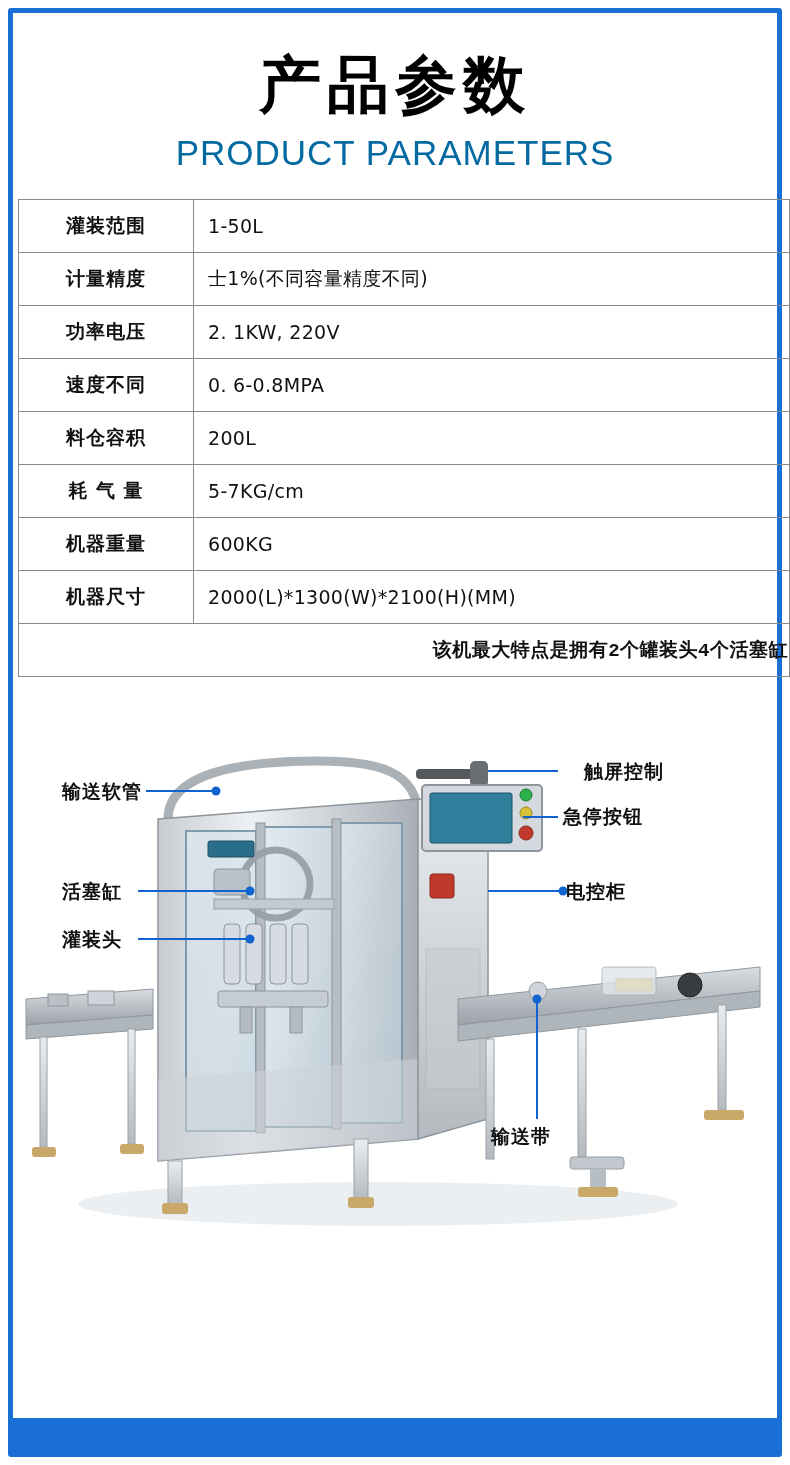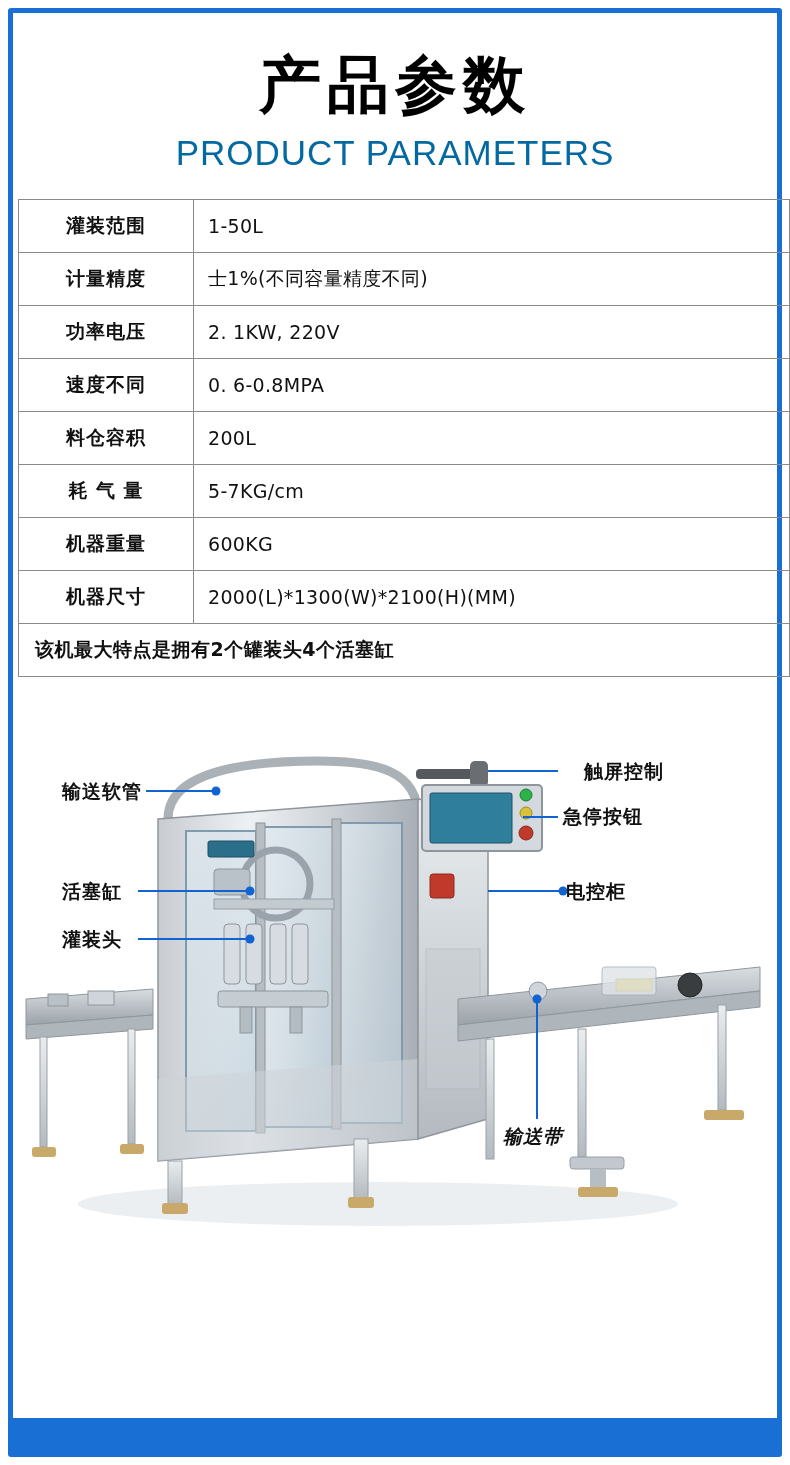--- a/index.html
+++ b/index.html
@@ -77,23 +77,24 @@
     font-weight: bold;
     letter-spacing: 1px;
   }
   .spec-table td.value {
     padding-left: 14px;
     text-align: left;
     letter-spacing: 0.3px;
   }
   .spec-table td.full {
     padding-left: 16px;
-    text-align: left;
+    text-align: right;
     font-weight: bold;
     letter-spacing: 0.5px;
+    font-family: Liberation Mono, monospace;
   }
   .spec-table td.full.normal {
     font-weight: bold;
   }
 
   
   .photo {
     position: relative;
     margin: 22px auto 0 auto;
     width: 754px;
@@ -112,21 +113,21 @@
     font-family: "DejaVu Sans", "Liberation Sans", sans-serif;
     white-space: nowrap;
     letter-spacing: 1px;
   }
   .c-hose   { left: 44px;  top: 80px; }
   .c-piston { left: 44px;  top: 180px; }
   .c-fill   { left: 44px;  top: 228px; }
   .c-touch  { left: 566px; top: 60px; }
   .c-stop   { left: 545px; top: 105px; }
   .c-cab    { left: 548px; top: 180px; }
-  .c-belt   { left: 485px; top: 425px; font-style: italic; }
+  .c-belt   { left: 473px; top: 425px; }
 
   
   .bottom-bar {
     position: absolute;
     left: 13px;
     bottom: 13px;
     width: 764px;
     height: 34px;
     background: #1a6fd4;
   }

